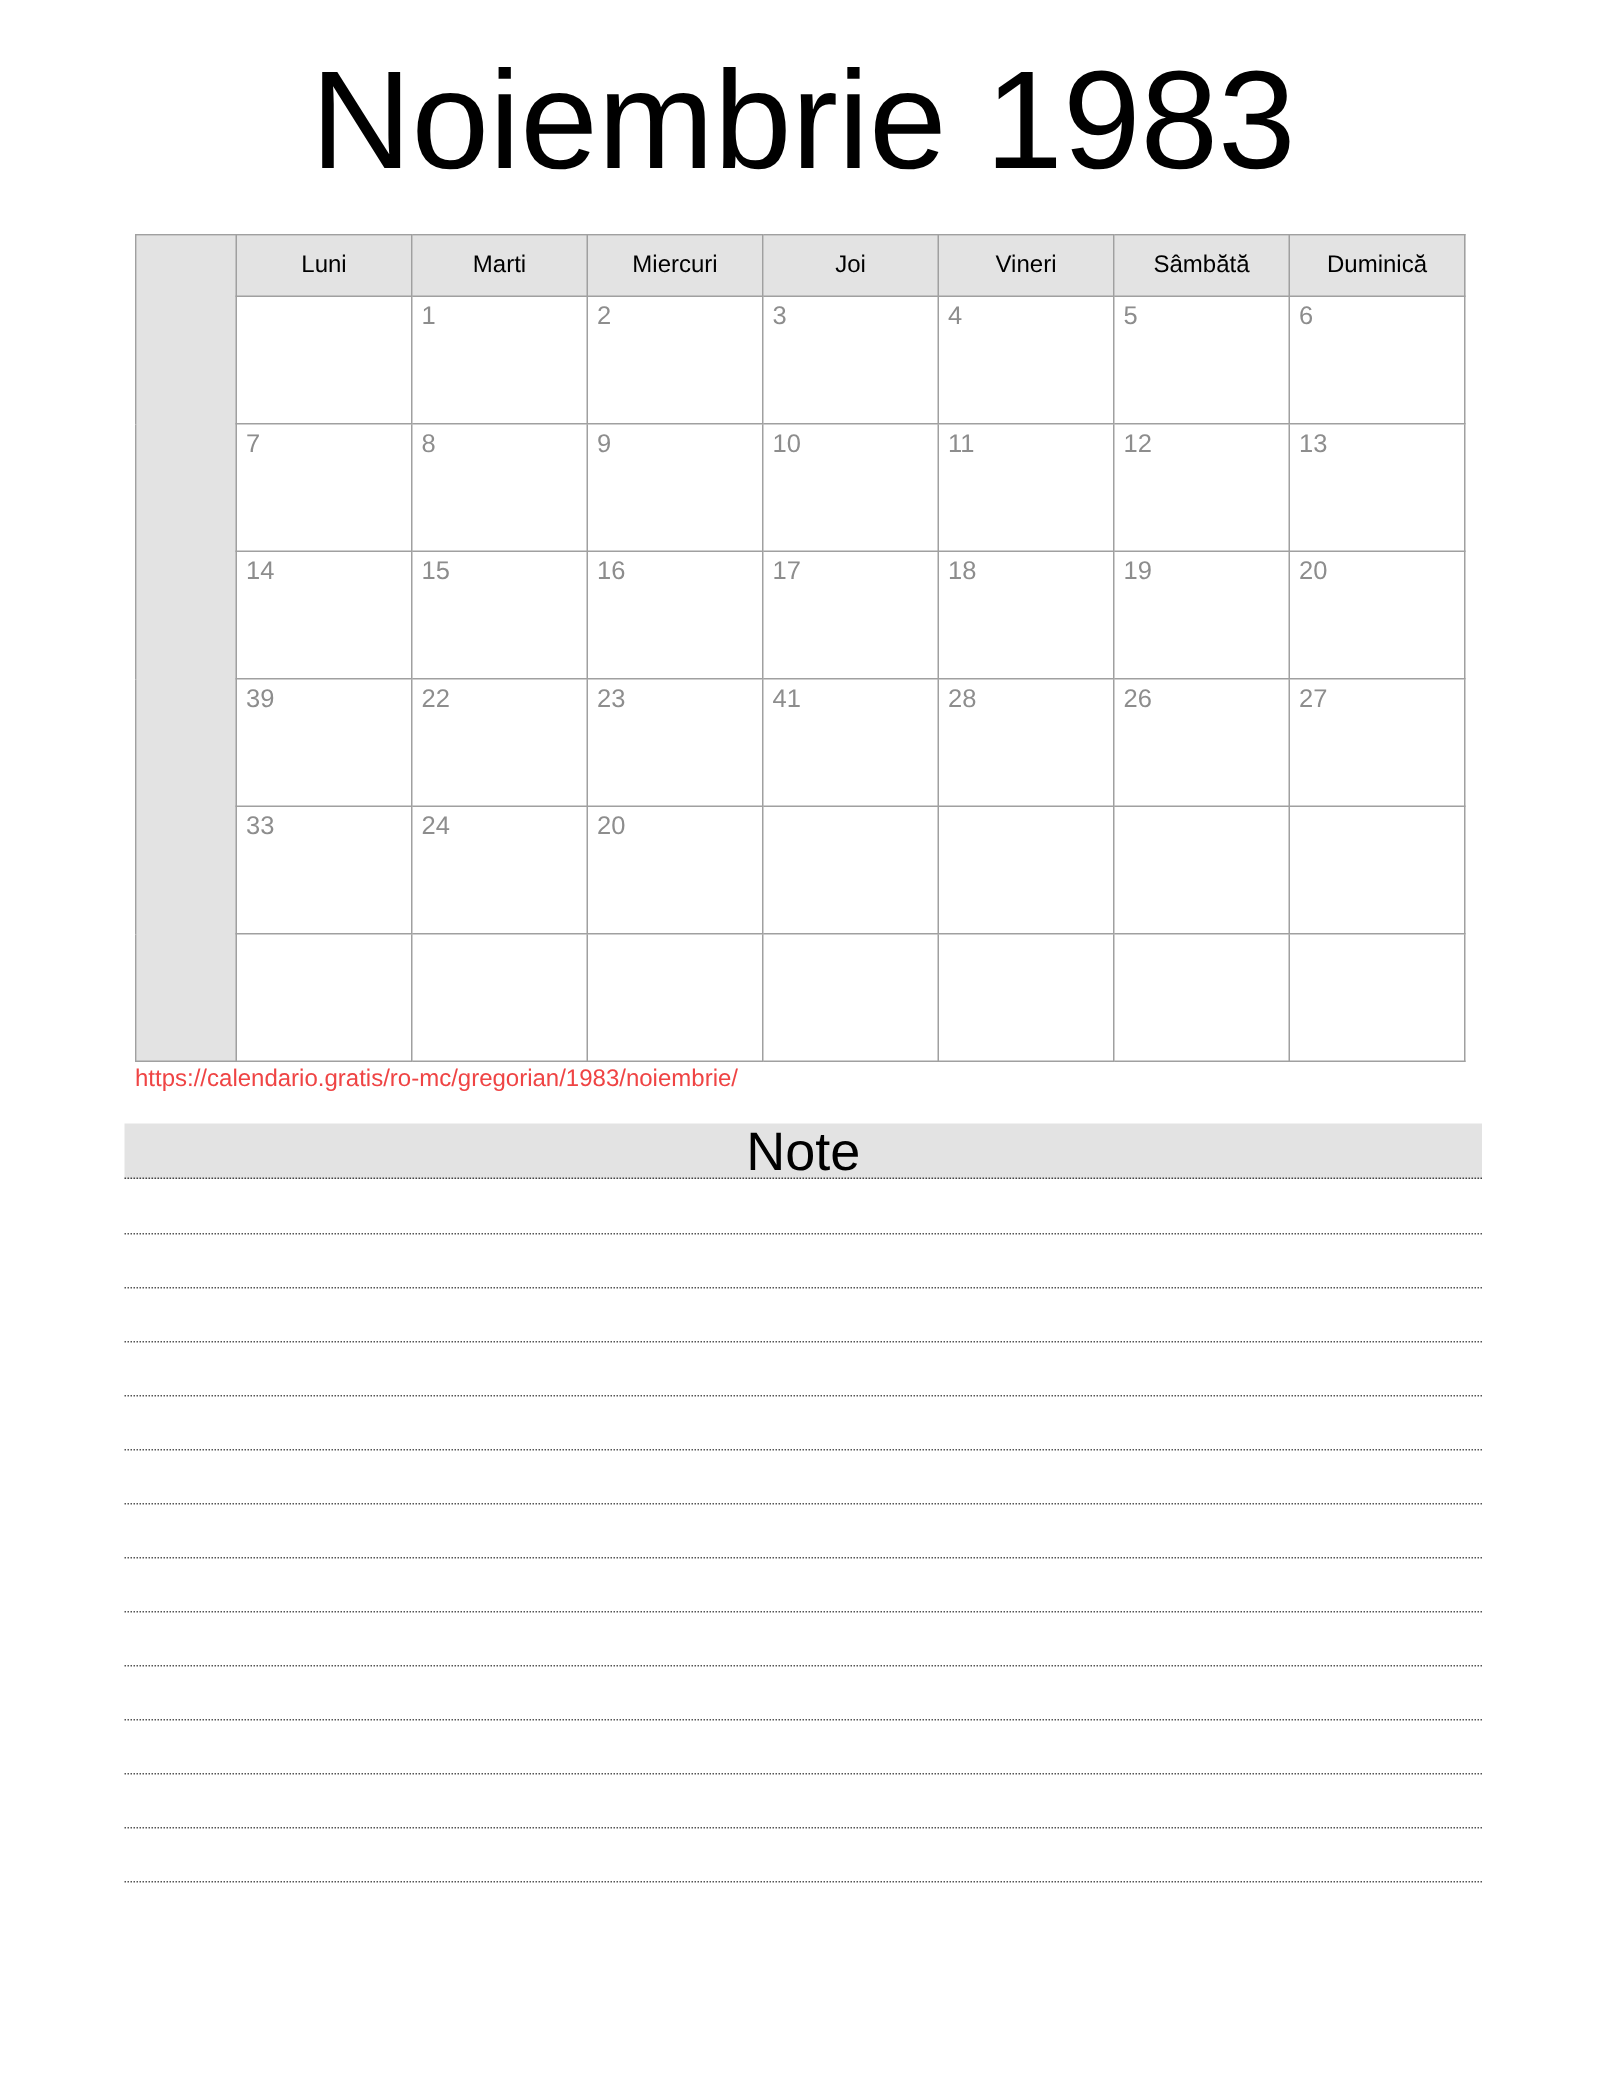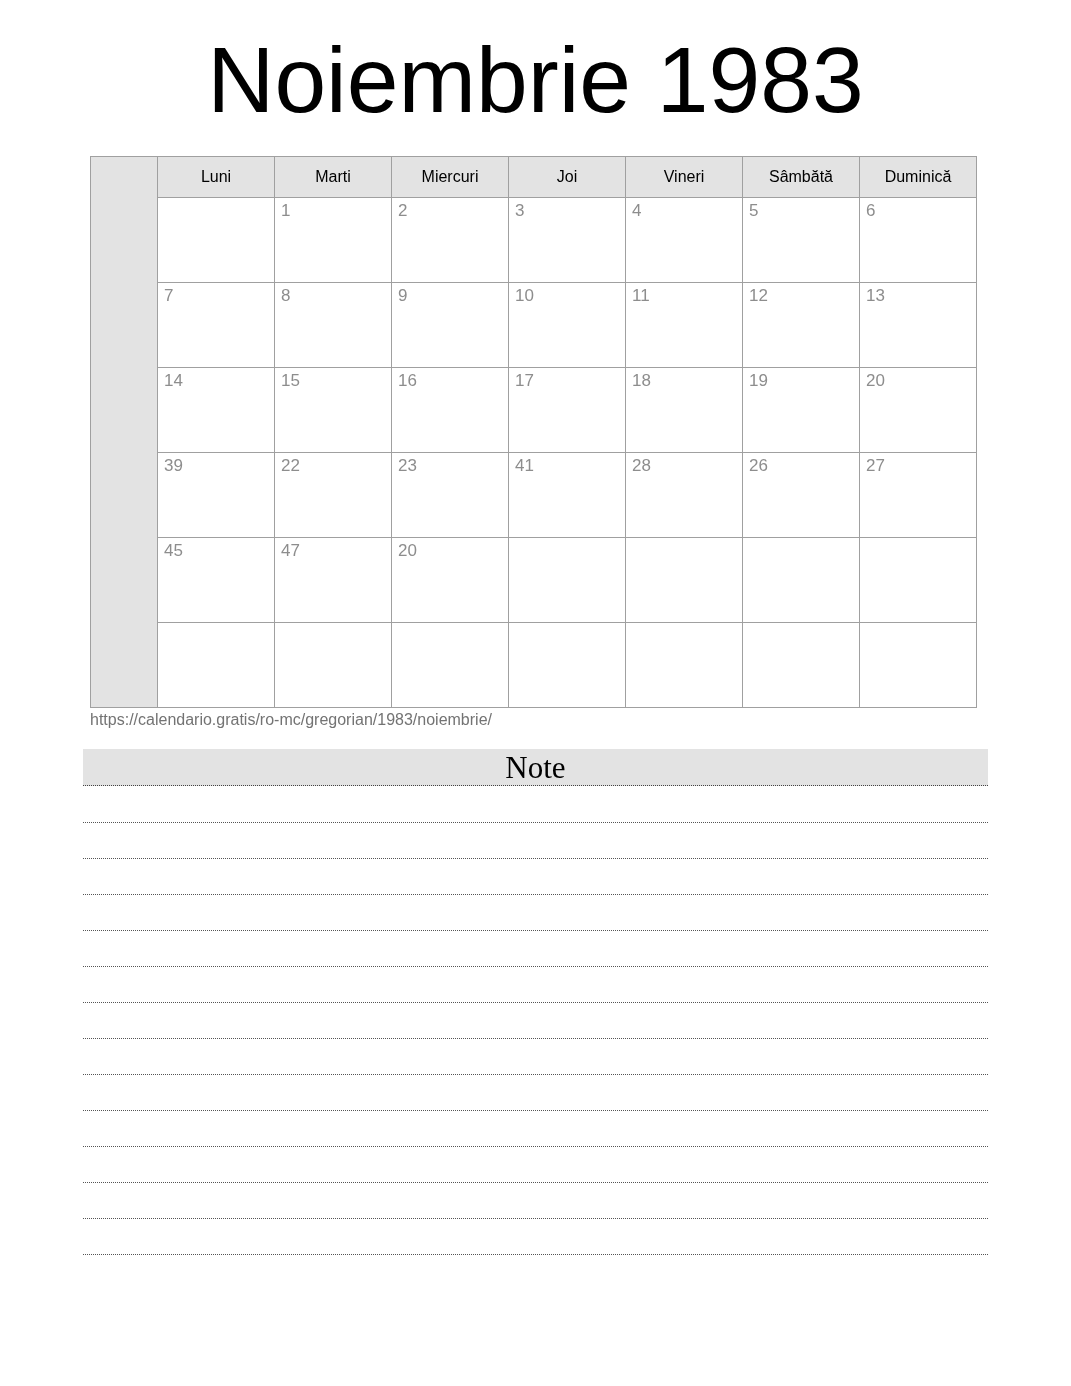--- a/index.html
+++ b/index.html
@@ -67,39 +67,38 @@
   .day-number {
     font-size: 17px;
     color: #8d8d8d;
     line-height: 22px;
   }
   .source-url {
     position: absolute;
     top: 711px;
     left: 90px;
     font-size: 16px;
-    color: #737373;
+    color: #ef4444;
     white-space: nowrap;
   }
   .note-bar {
     position: absolute;
     top: 749px;
     left: 83px;
     width: 905px;
     height: 37px;
     background: #e3e3e3;
     border-bottom: 1px dotted #444444;
     text-align: center;
   }
   .note-title {
-    font-size: 31px;
+    font-size: 36px;
     line-height: 37px;
     font-weight: 400;
     color: #000000;
-    font-family: Liberation Serif, serif;
   }
   .note-lines {
     position: absolute;
     top: 787px;
     left: 83px;
     width: 905px;
   }
   .note-line {
     height: 36px;
     border-bottom: 1px dotted #555555;
@@ -156,22 +155,22 @@
         <tr>
           <td class="day-cell"><span class="day-number">39</span></td>
           <td class="day-cell"><span class="day-number">22</span></td>
           <td class="day-cell"><span class="day-number">23</span></td>
           <td class="day-cell"><span class="day-number">41</span></td>
           <td class="day-cell"><span class="day-number">28</span></td>
           <td class="day-cell"><span class="day-number">26</span></td>
           <td class="day-cell"><span class="day-number">27</span></td>
         </tr>
         <tr>
-          <td class="day-cell"><span class="day-number">45</span></td>
-          <td class="day-cell"><span class="day-number">47</span></td>
+          <td class="day-cell"><span class="day-number">33</span></td>
+          <td class="day-cell"><span class="day-number">24</span></td>
           <td class="day-cell"><span class="day-number">20</span></td>
           <td class="day-cell"></td>
           <td class="day-cell"></td>
           <td class="day-cell"></td>
           <td class="day-cell"></td>
         </tr>
         <tr>
           <td class="day-cell"></td>
           <td class="day-cell"></td>
           <td class="day-cell"></td>

